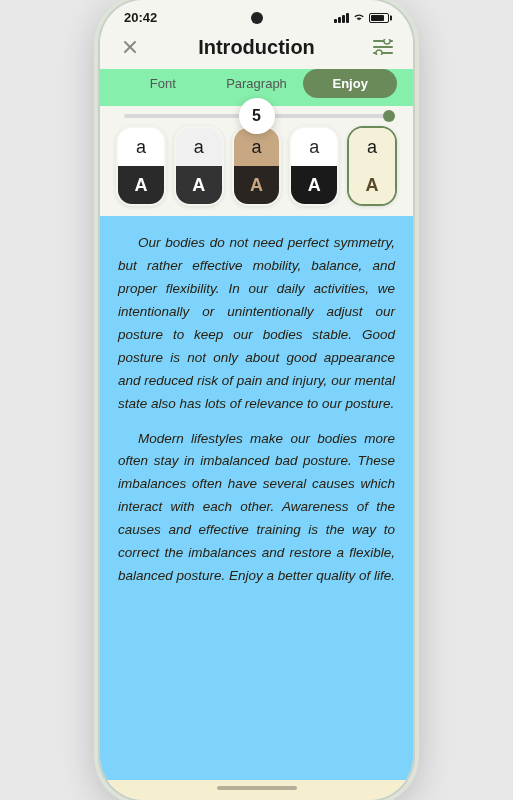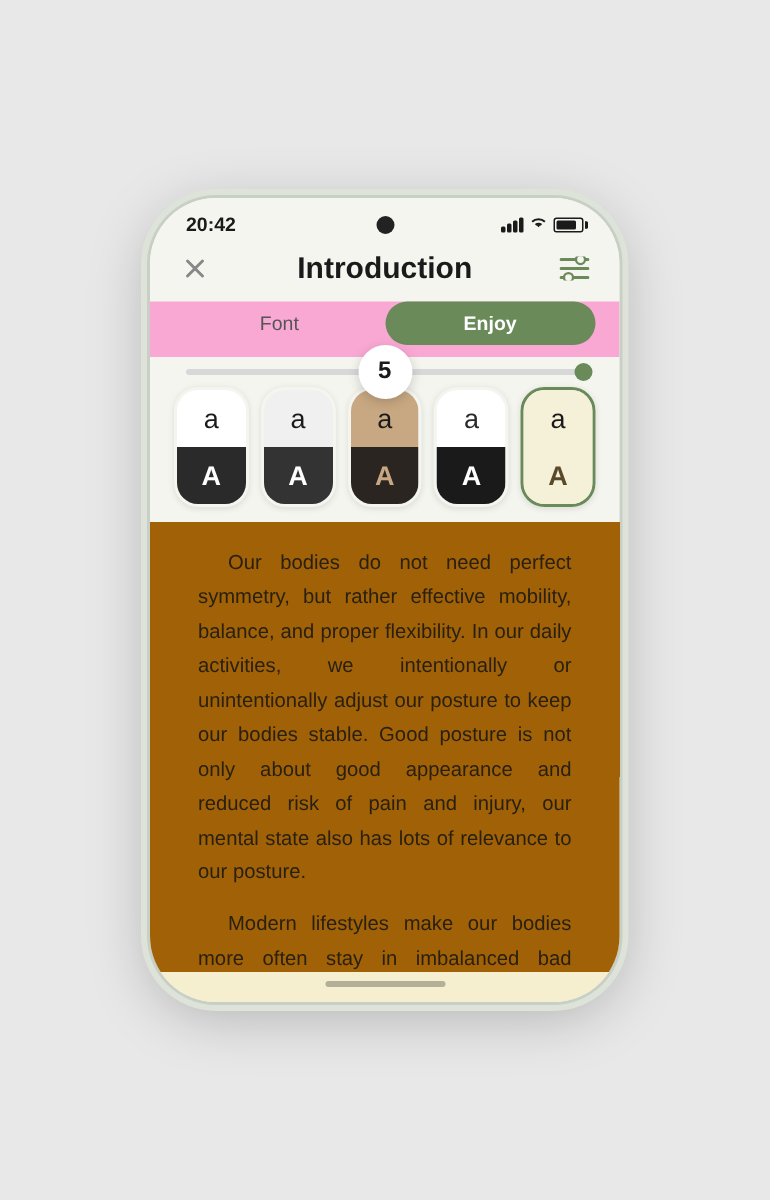--- a/index.html
+++ b/index.html
@@ -6,21 +6,21 @@
     body {
       background: #e8e8e8;
       display: flex;
       justify-content: center;
       align-items: center;
       min-height: 100vh;
       font-family: -apple-system, BlinkMacSystemFont, 'Helvetica Neue', Arial, sans-serif;
     }
     .phone-frame {
       width: 313px;
-      height: 536px;
+      height: 800px;
       background: #f5f5f0;
       border-radius: 44px;
       box-shadow:
         0 0 0 2px #c8cfc4,
         0 0 0 6px #dde3d8,
         0 8px 40px rgba(0,0,0,0.25);
       position: relative;
       overflow: hidden;
       display: flex;
       flex-direction: column;
@@ -112,21 +112,21 @@
     .nav-settings {
       width: 28px;
       height: 28px;
       display: flex;
       align-items: center;
       justify-content: center;
       color: #6a8a6a;
     }
     
     .tab-bar {
-      background: #f9a8d4;
+      background: #86efac;
       display: flex;
       padding: 0 16px 8px 16px;
       gap: 0;
       flex-shrink: 0;
     }
     .tab-item {
       flex: 1;
       text-align: center;
       padding: 7px 0;
       font-size: 13px;
@@ -233,27 +233,28 @@
     .theme-3-bottom { background: #2a2520; color: #c8a882; }
     
     .theme-4-top { background: #fff; color: #2a2a2a; }
     .theme-4-bottom { background: #1a1a1a; color: #fff; }
     
     .theme-5-top { background: #f5f0d8; color: #1a1a1a; }
     .theme-5-bottom { background: #f5f0d8; color: #5a4a2a; }
     
     .reading-content {
       flex: 1;
-      background: #a16207;
-      padding: 16px 32px;
+      background: #7dd3fc;
+      padding: 16px 18px;
       overflow-y: auto;
       font-size: 13.5px;
       line-height: 1.7;
       color: #2a2010;
       text-align: justify;
+      font-style: italic;
     }
     .reading-content p {
       margin-bottom: 12px;
       text-indent: 20px;
     }
     .reading-content p:first-child {
       text-indent: 20px;
     }
     
     .home-indicator {
@@ -326,20 +327,21 @@
         <rect x="0" y="7" width="20" height="2" rx="1" fill="#6a8a5a"></rect>
         <rect x="0" y="13" width="20" height="2" rx="1" fill="#6a8a5a"></rect>
         <circle cx="14" cy="2" r="3" fill="#f5f5f0" stroke="#6a8a5a" stroke-width="1.5"></circle>
         <circle cx="6" cy="14" r="3" fill="#f5f5f0" stroke="#6a8a5a" stroke-width="1.5"></circle>
       </svg>
     </div>
   </div>
 
   <div class="tab-bar">
     <div class="tab-item">Font</div>
+    <div class="tab-item">Paragraph</div>
     <div class="tab-item active">Enjoy</div>
   </div>
 
   <div class="slider-area">
     <div class="slider-track">
       <div class="slider-thumb">
         <span>5</span>
       </div>
       <div class="slider-dot"></div>
     </div>

